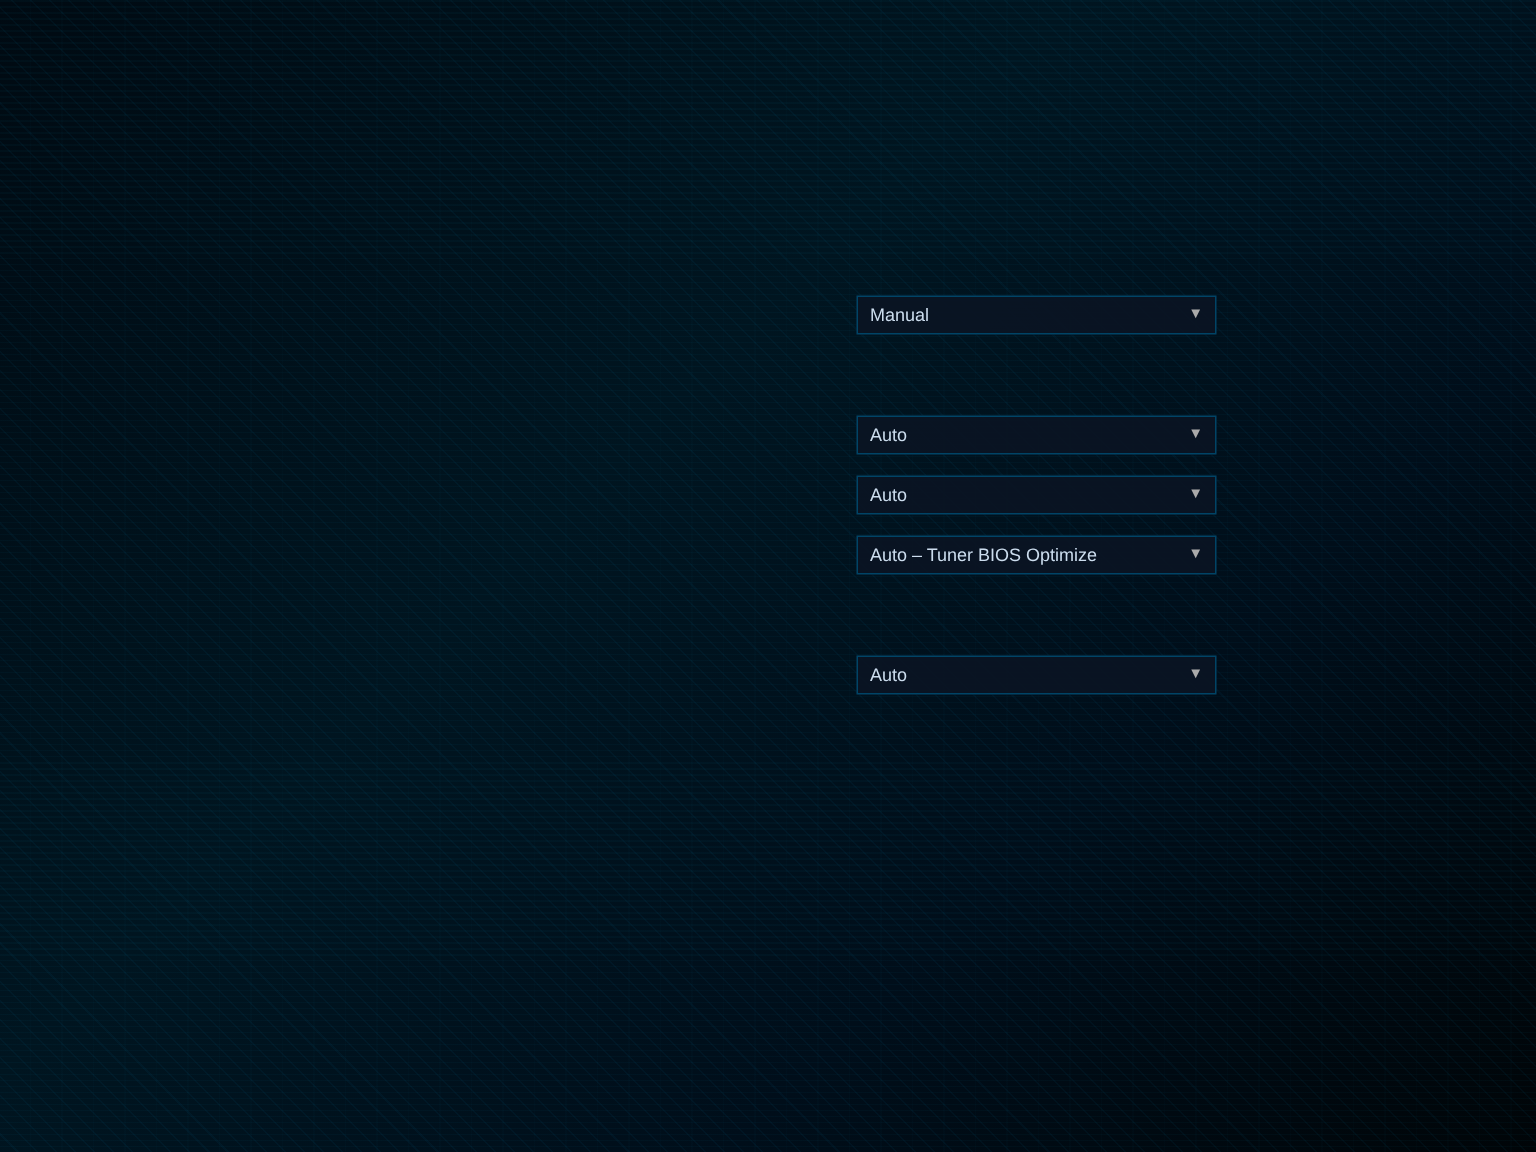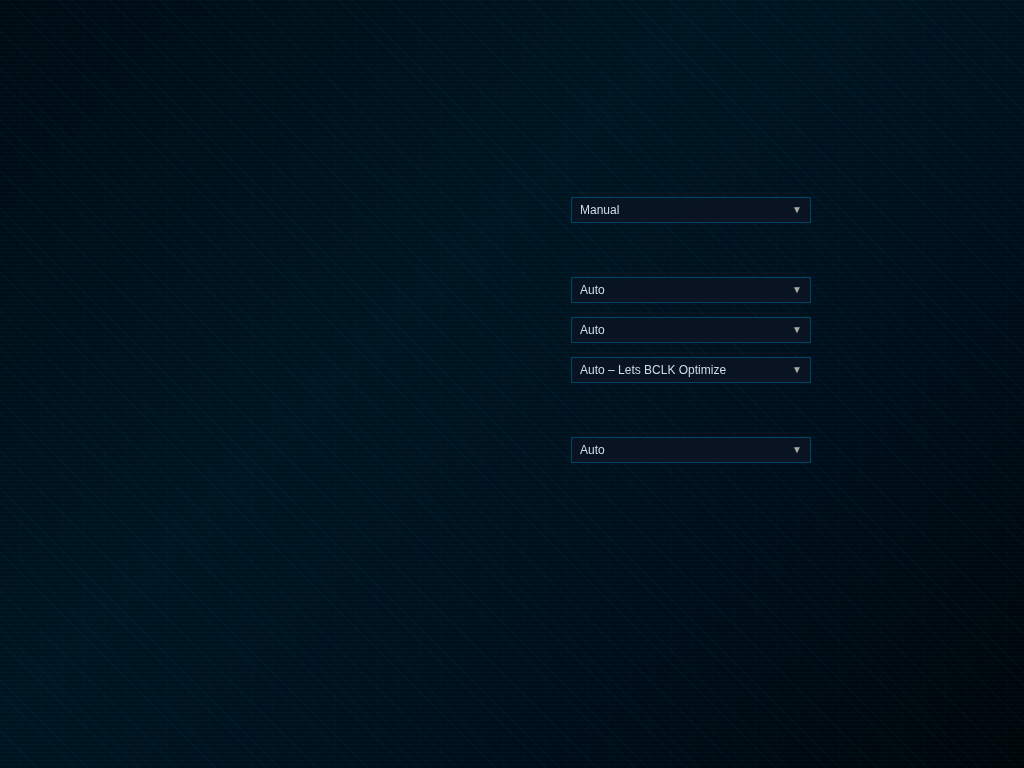--- a/index.html
+++ b/index.html
@@ -468,21 +468,21 @@
               <span>Auto</span>
               <span class="dropdown-arrow">▼</span>
             </div>
           </div>
         </div>
 
         <div class="setting-row">
           <div class="setting-label">ASUS MultiCore Enhancement</div>
           <div class="setting-value">
             <div class="dropdown">
-              <span>Auto – Lets BCLK Optimize</span>
+              <span>Auto – Tuner BIOS Optimize</span>
               <span class="dropdown-arrow">▼</span>
             </div>
           </div>
         </div>
 
         <div class="setting-row">
           <div class="setting-label disabled">Current ASUS MultiCore Enhancement Status</div>
           <div class="setting-value">
             <span class="status-text">Enabled</span>
           </div>

